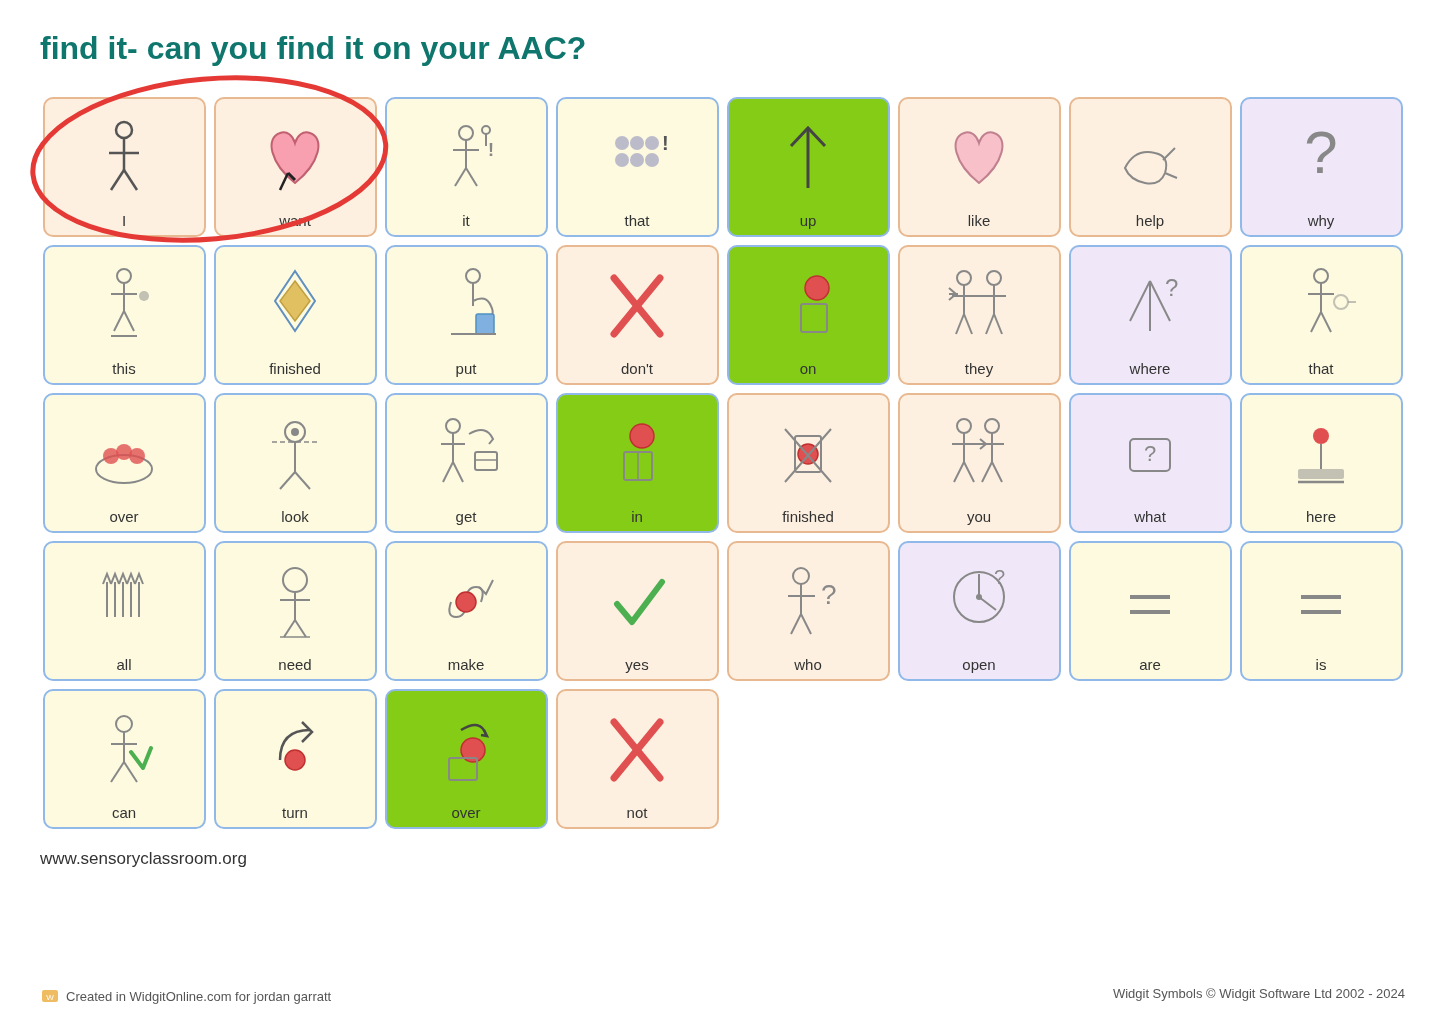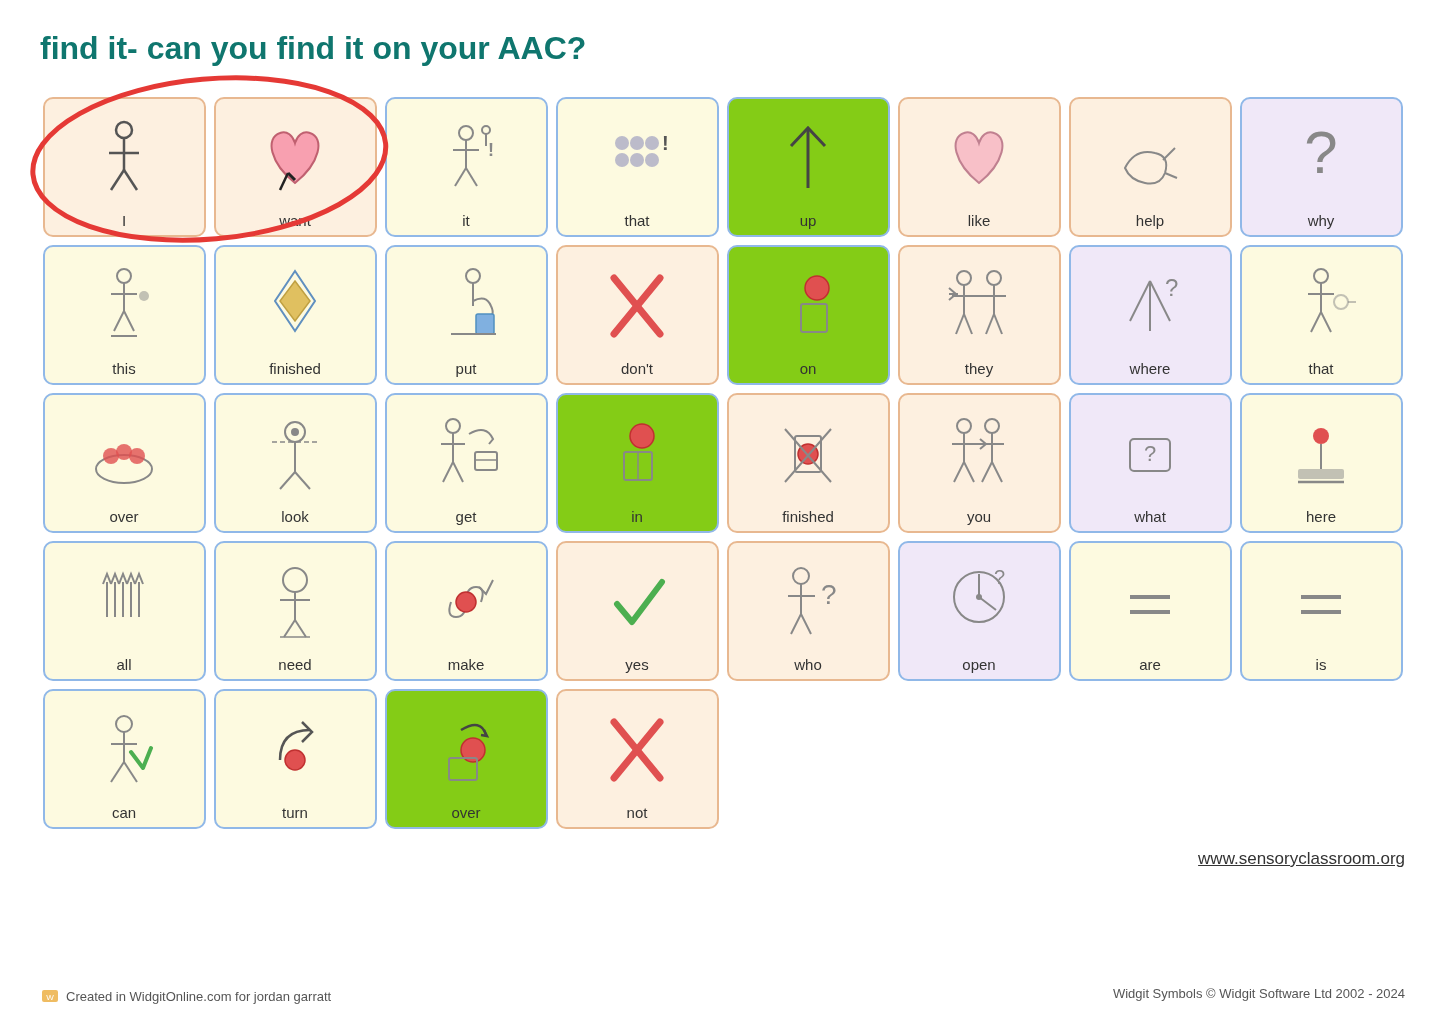--- a/index.html
+++ b/index.html
@@ -54,25 +54,24 @@
     .bg-yellow { background: #fdfae0; }
     .bg-lavender { background: #f0e8f8; }
     .bg-blue { background: #84cc16; }
     
     .border-blue { border-color: #90b8e8; }
     .border-peach { border-color: #e8b890; }
     
     svg { overflow: visible; }
 
     .footer-center {
-      text-align: right;
+      text-align: left;
       margin-top: 20px;
       font-size: 17px;
       color: #333;
-      text-decoration: underline;
     }
     .footer-bottom {
       position: absolute;
       bottom: 16px;
       left: 40px;
       right: 40px;
       display: flex;
       justify-content: space-between;
       font-size: 13px;
       color: #555;

